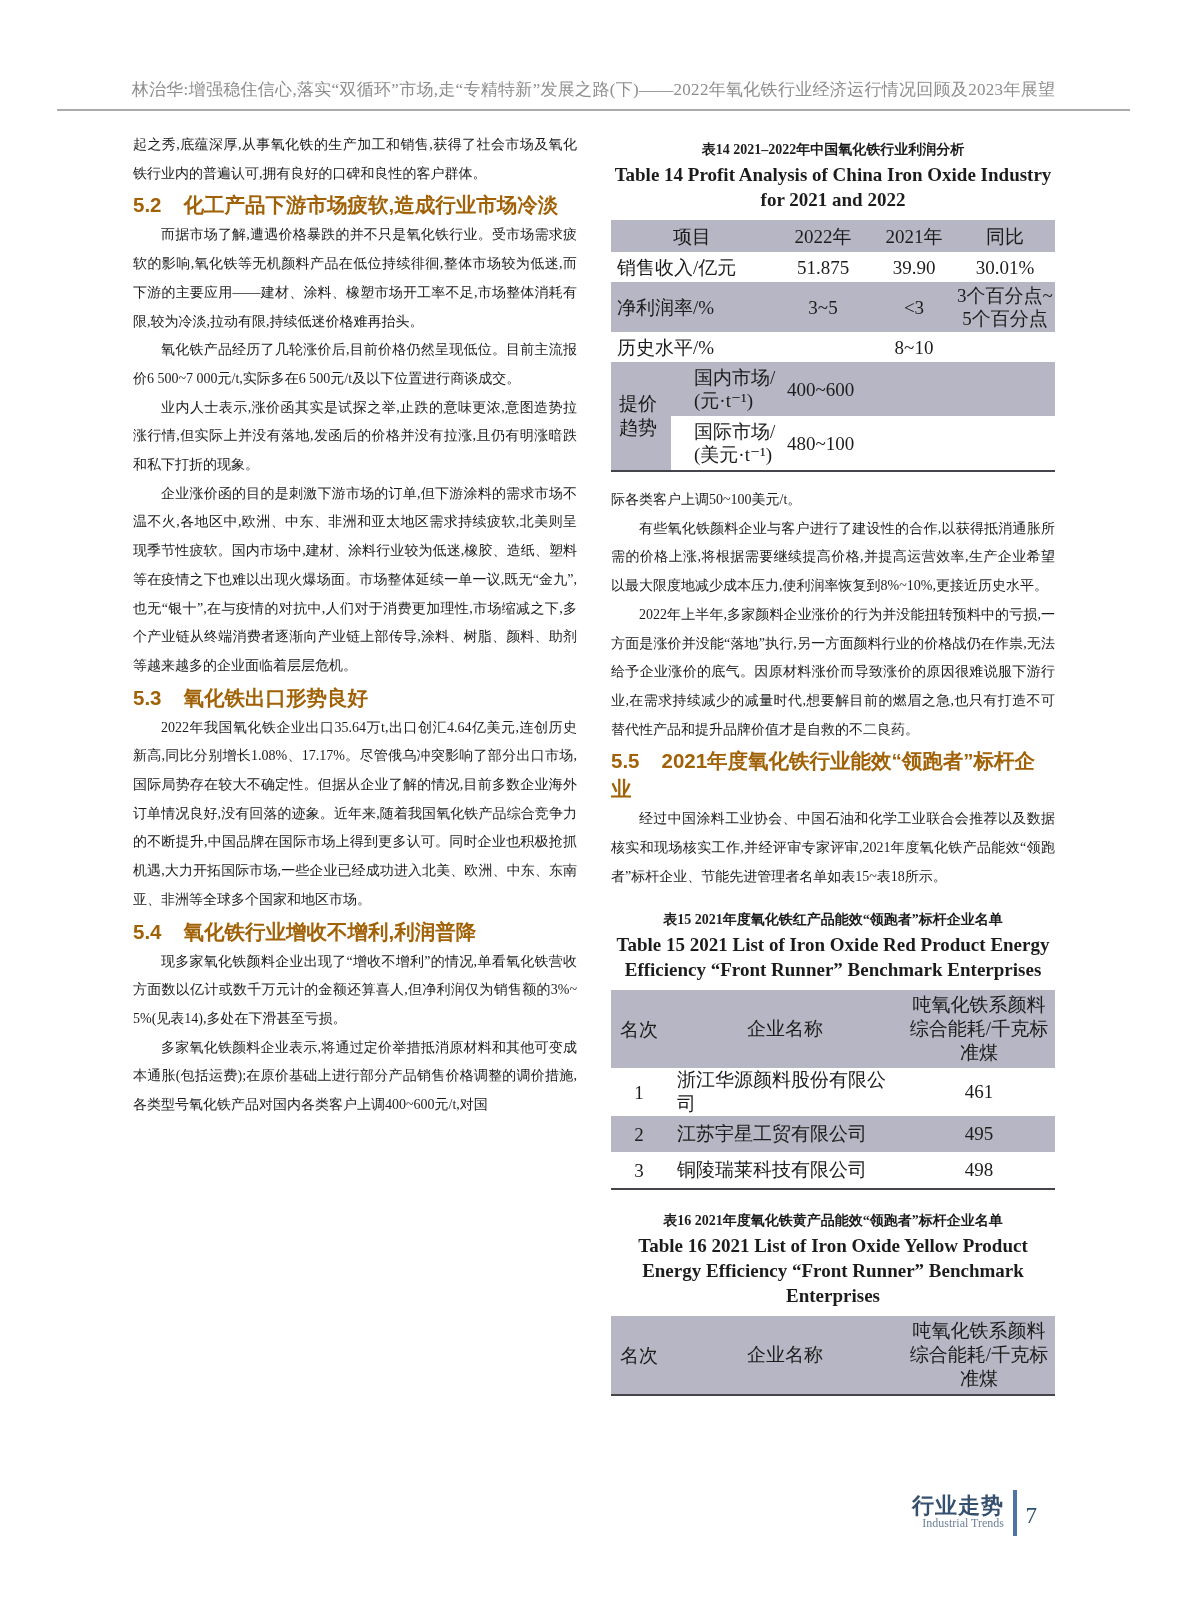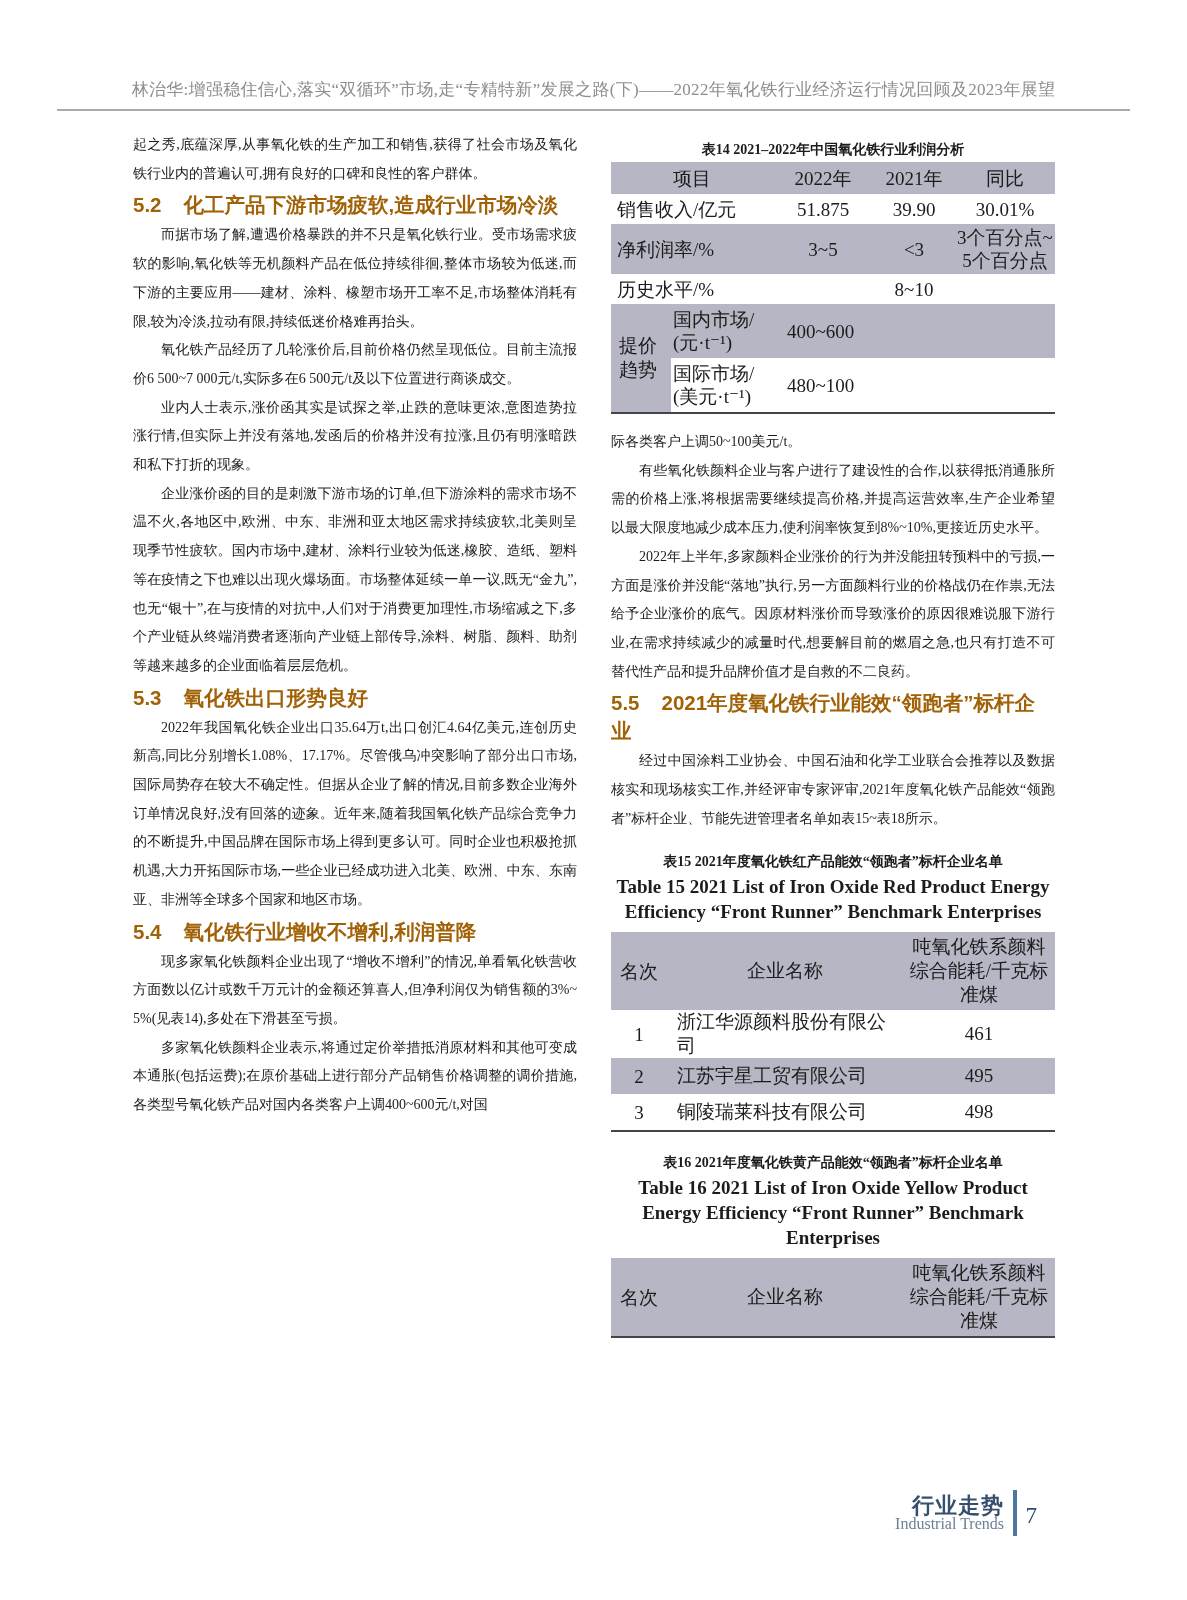--- a/index.html
+++ b/index.html
@@ -61,21 +61,21 @@
   .c.merged{grid-column:2/5;text-align:center;}
   .t14-group{display:grid;grid-template-columns:60px 1fr;}
   .gcol1{
     grid-row:1/3;grid-column:1;display:flex;align-items:center;
     padding-left:8px;word-break:break-all;line-height:24px;
   }
   .grow{
     grid-column:2;display:grid;grid-template-columns:108px 1fr;
     align-items:center;min-height:46px;
   }
-  .gname{padding:4px 0 4px 2px;word-break:break-all;line-height:23px;}
+  .gname{padding:4px 0 4px 2px;word-break:break-all;line-height:23px;margin-left:21px;}
   .gval{padding-left:8px;text-align:left;}
   .t3-row{
     display:grid;grid-template-columns:56px 236px 1fr;
     align-items:center;min-height:36px;
   }
   .t3-row.head{min-height:56px;}
   .t3-row .rank{text-align:center;}
   .t3-row .name{padding-left:10px;text-align:left;word-break:break-all;line-height:24px;}
   .t3-row .val{text-align:center;word-break:break-all;padding:3px 2px;line-height:24px;}
   .t3-row .name.hd{text-align:center;padding-left:0;}
@@ -84,21 +84,21 @@
     position:absolute;top:1490px;right:150px;
     display:flex;align-items:center;
   }
   .footer-labels{text-align:right;margin-right:9px;}
   .footer-zh{
     font-family:"Liberation Sans","DejaVu Sans",sans-serif;font-weight:bold;
     font-size:22px;line-height:21px;color:#35506e;letter-spacing:1px;
   }
   .footer-en{
     font-family:"Liberation Serif","DejaVu Serif",serif;
-    font-size:16px;line-height:15px;color:#6d7f96;
+    font-size:12px;line-height:15px;color:#6d7f96;
   }
   .footer-bar{width:3.5px;height:46px;background:#4f76a3;margin-right:9px;}
   .footer-num{
     font-family:"Liberation Serif","DejaVu Serif",serif;
     font-size:23px;color:#2d4f73;padding-top:6px;
   }
 </style>
 </head>
 <body>
 
@@ -126,20 +126,21 @@
         <span class="sec-num">5.4</span><span>氧化铁行业增收不增利,利润普降</span>
       </div>
       <p class="body">现多家氧化铁颜料企业出现了“增收不增利”的情况,单看氧化铁营收方面数以亿计或数千万元计的金额还算喜人,但净利润仅为销售额的3%~5%(见表14),多处在下滑甚至亏损。</p>
       <p class="body">多家氧化铁颜料企业表示,将通过定价举措抵消原材料和其他可变成本通胀(包括运费);在原价基础上进行部分产品销售价格调整的调价措施,各类型号氧化铁产品对国内各类客户上调400~600元/t,对国</p>
     </div>
 
     <div class="col col-right">
 
       <div class="tblock">
         <div class="cap-zh">表14  2021–2022年中国氧化铁行业利润分析</div>
+        <div class="cap-en">Table 14  Profit Analysis of China Iron Oxide Industry for 2021 and 2022</div>
         <div class="tbl">
           <div class="t14-row head shade">
             <div class="c ctr">项目</div>
             <div class="c ctr">2022年</div>
             <div class="c ctr">2021年</div>
             <div class="c ctr">同比</div>
           </div>
           <div class="t14-row">
             <div class="c left">销售收入/亿元</div>
             <div class="c ctr">51.875</div>

